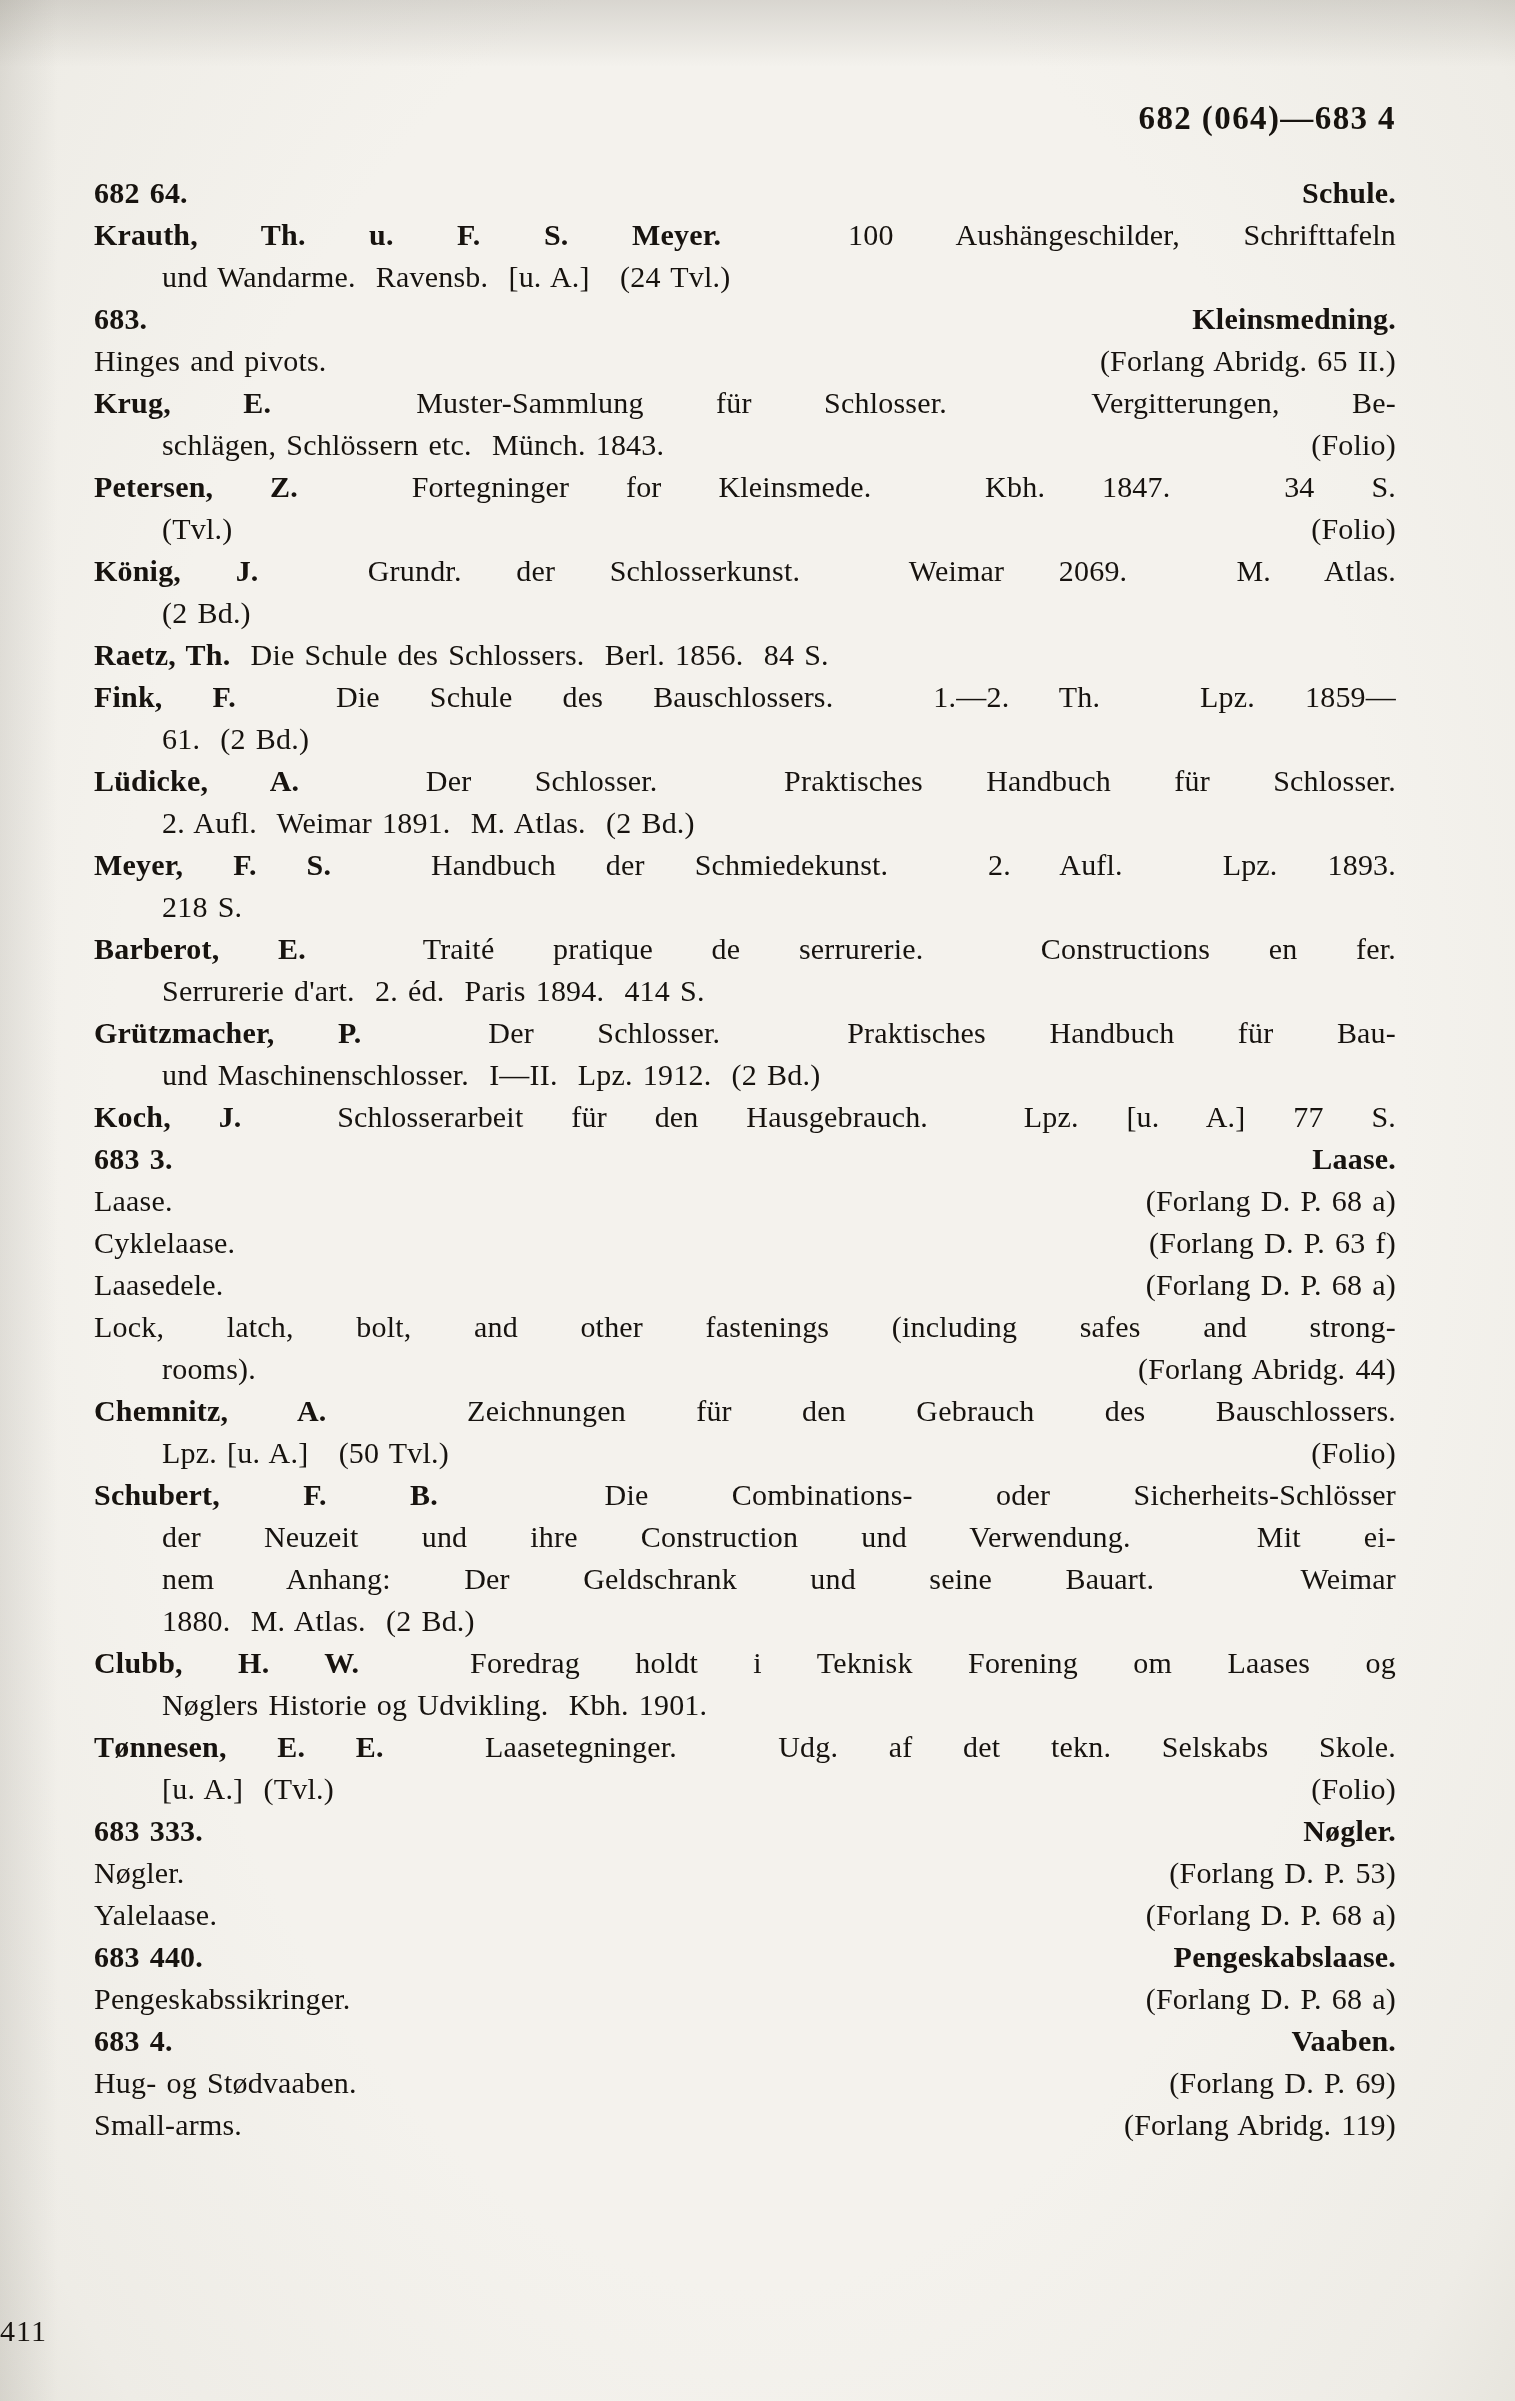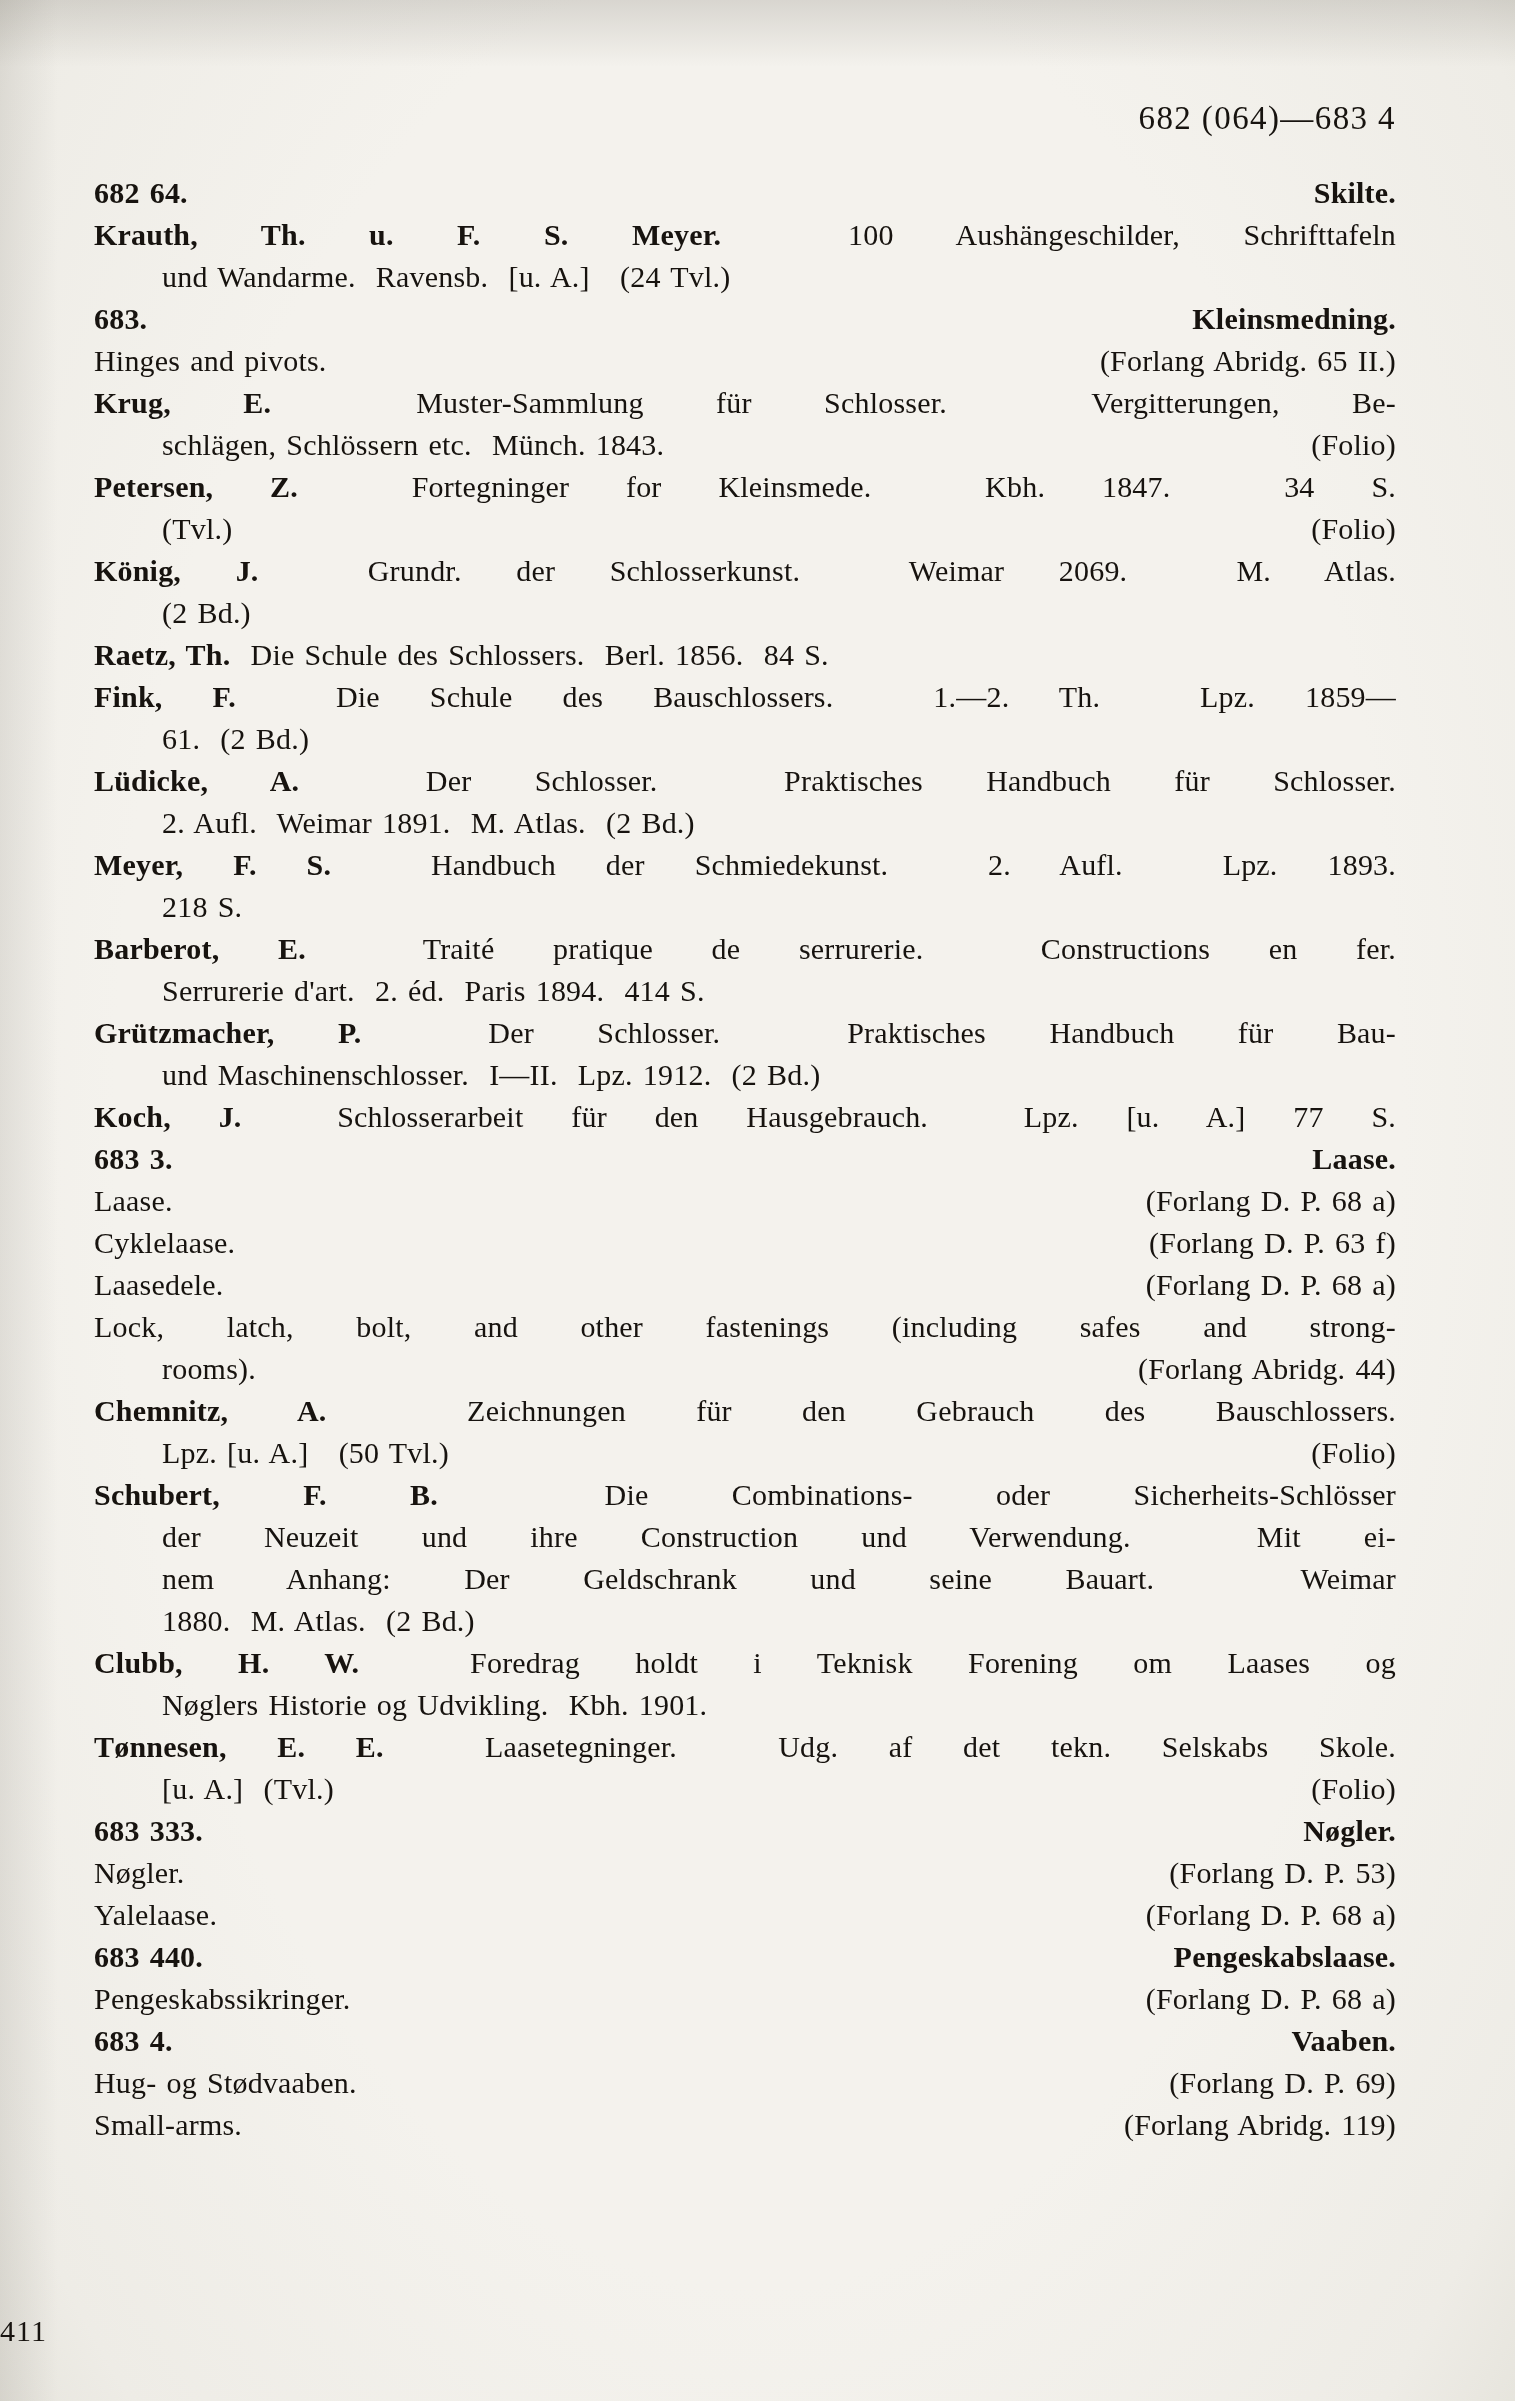--- a/index.html
+++ b/index.html
@@ -21,21 +21,21 @@
   }
   .page:after{
     content:"";position:absolute;left:0;top:0;width:58px;height:100%;
     background:linear-gradient(90deg, rgba(90,85,75,0.12), rgba(90,85,75,0));
   }
   .content{
     position:absolute;left:94px;top:96px;width:1302px;z-index:2;
   }
   .header-line{
     text-align:right;
-    font-weight:normal;
+    font-weight:bold;
     font-size:33px;
     letter-spacing:1.4px;
     line-height:44px;
     margin-bottom:32px;
     white-space:pre;
   }
   .line{
     display:flex;
     justify-content:space-between;
     align-items:baseline;
@@ -56,21 +56,21 @@
     text-align:left;font-size:30px;letter-spacing:1px;z-index:2;
   }
 </style>
 </head>
 <body>
 
 <div class="page">
   <div class="content">
     <div class="header-line">682 (064)—683 4</div>
     <div>
-        <div class="line"><span class="left"><span class="bold">682 64.</span></span><span class="right bold">Skilte.</span></div>
+        <div class="line"><span class="left"><span class="bold">682 64.</span></span><span class="right bold">Schule.</span></div>
         <div class="line justify"><span class="left"><span class="bold">Krauth, Th. u. F. S. Meyer.</span><span>  100 Aushängeschilder, Schrifttafeln</span></span></div>
         <div class="line indent"><span class="left"><span>und Wandarme.  Ravensb.  [u. A.]   (24 Tvl.)</span></span></div>
         <div class="line"><span class="left"><span class="bold">683.</span></span><span class="right bold">Kleinsmedning.</span></div>
         <div class="line"><span class="left"><span>Hinges and pivots.</span></span><span class="right">(Forlang Abridg. 65 II.)</span></div>
         <div class="line justify"><span class="left"><span class="bold">Krug, E.</span><span>  Muster-Sammlung für Schlosser.  Vergitterungen, Be-</span></span></div>
         <div class="line indent"><span class="left"><span>schlägen, Schlössern etc.  Münch. 1843.</span></span><span class="right">(Folio)</span></div>
         <div class="line justify"><span class="left"><span class="bold">Petersen, Z.</span><span>  Fortegninger for Kleinsmede.  Kbh. 1847.  34 S.</span></span></div>
         <div class="line indent"><span class="left"><span>(Tvl.)</span></span><span class="right">(Folio)</span></div>
         <div class="line justify"><span class="left"><span class="bold">König, J.</span><span>  Grundr. der Schlosserkunst.  Weimar 2069.  M. Atlas.</span></span></div>
         <div class="line indent"><span class="left"><span>(2 Bd.)</span></span></div>

